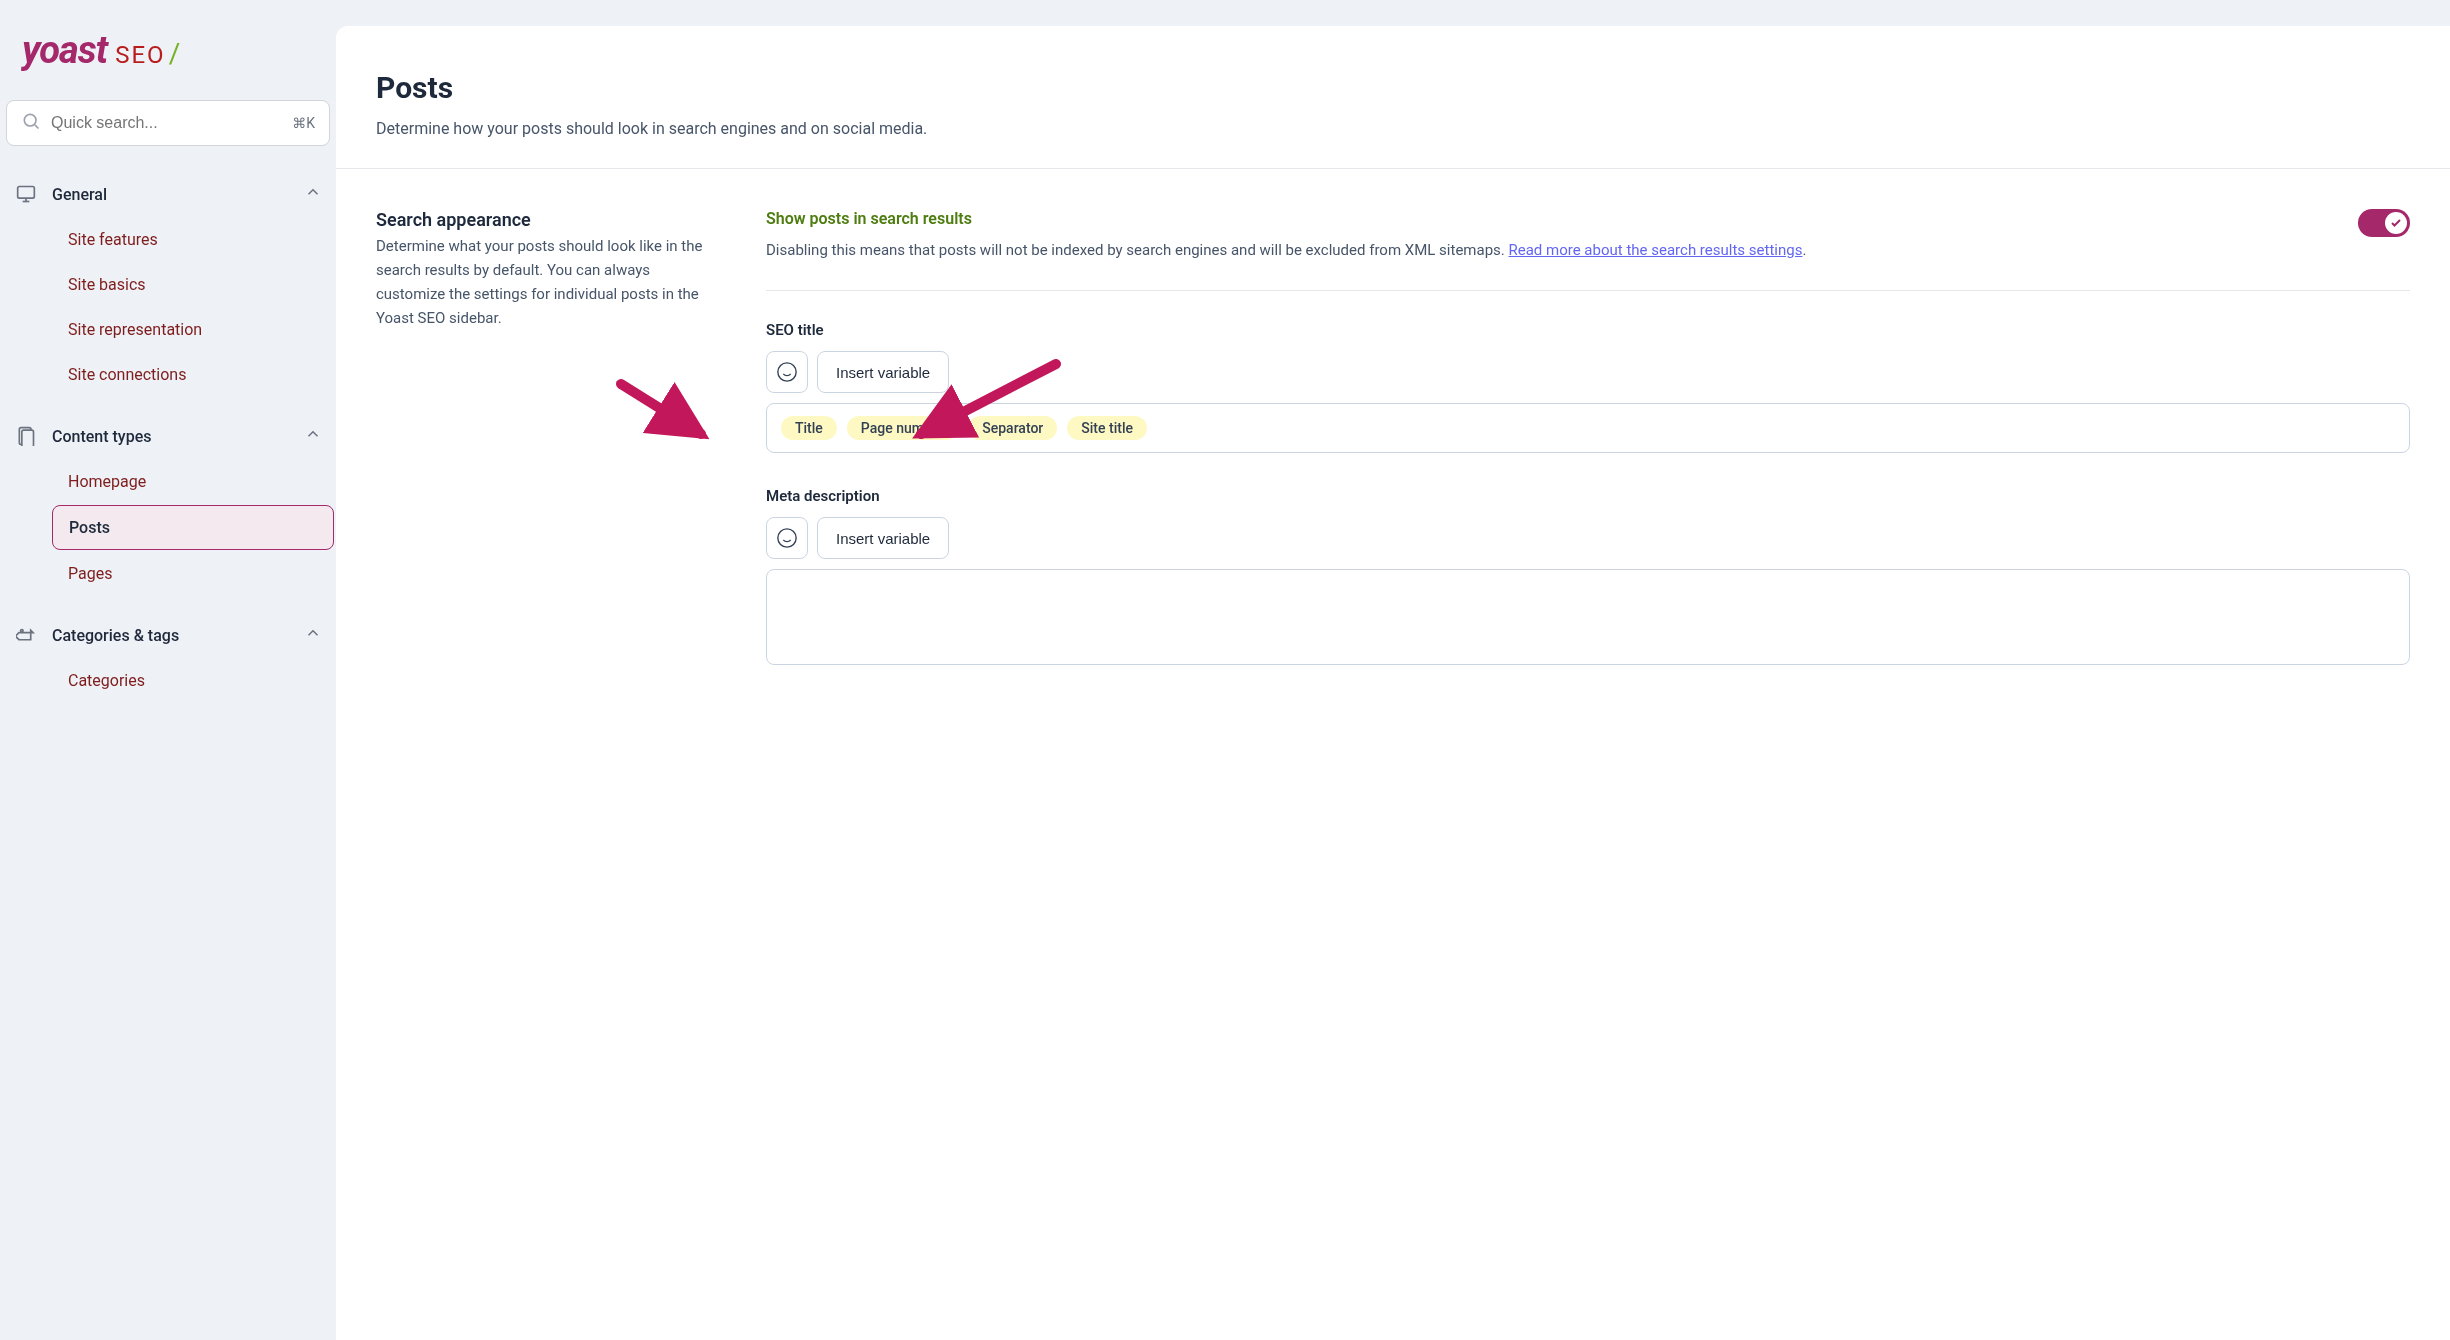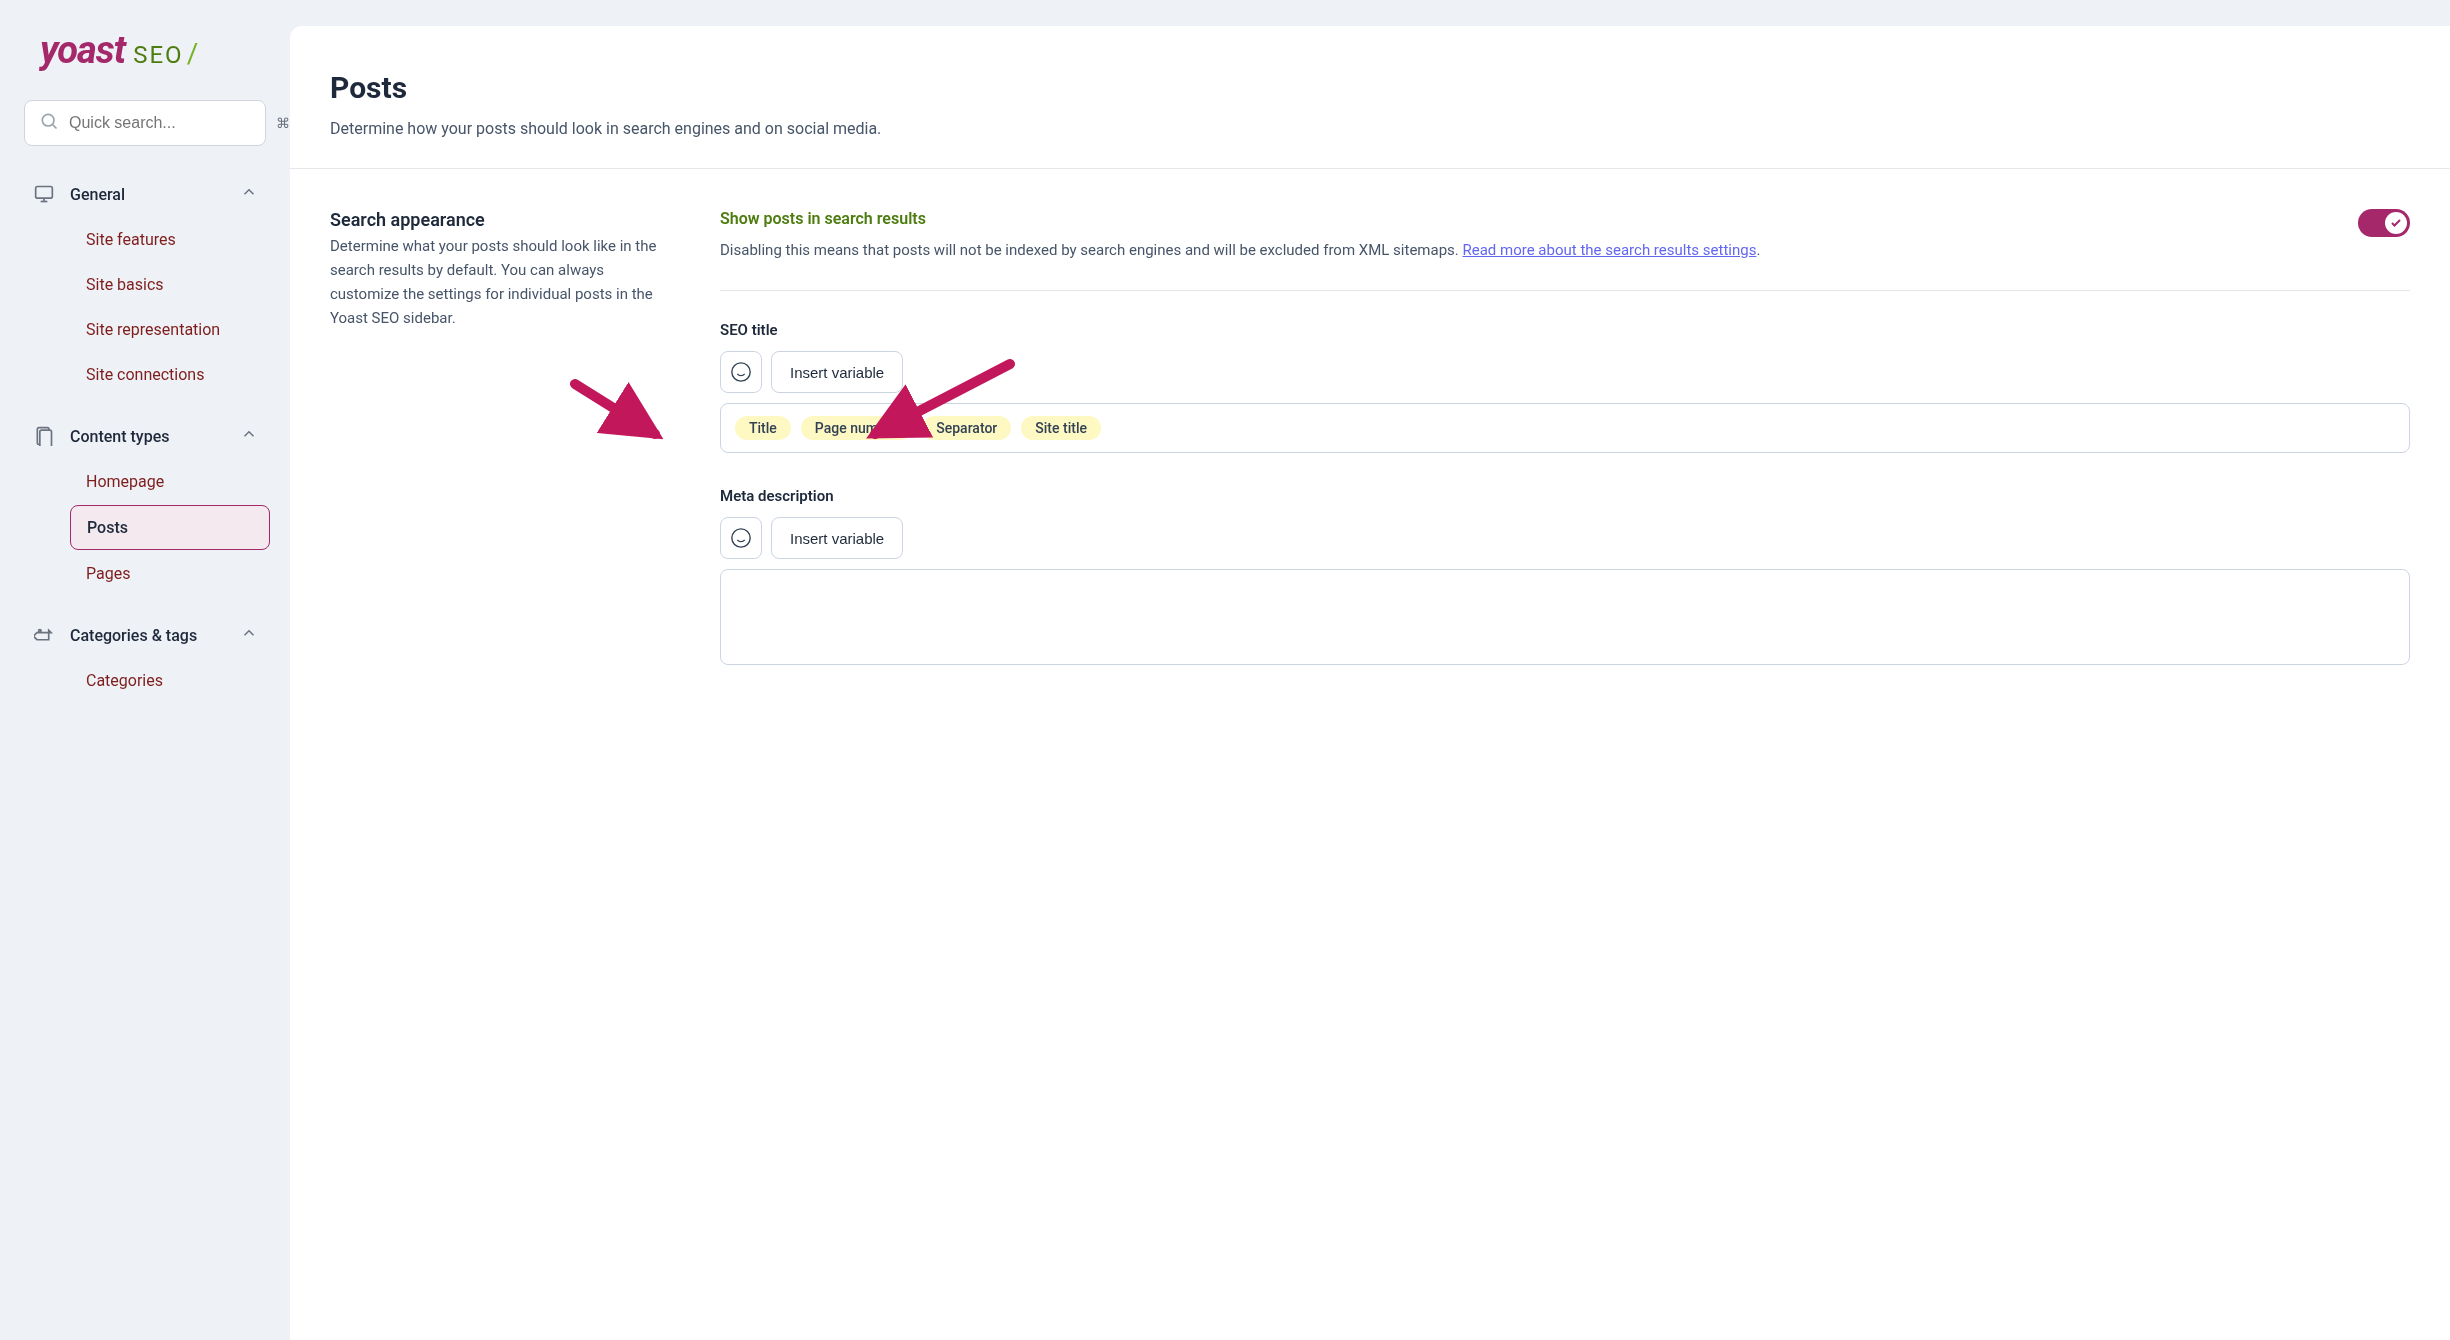--- a/index.html
+++ b/index.html
@@ -4,35 +4,35 @@
 <style>
   * { box-sizing: border-box; margin: 0; padding: 0; }
   body {
     font-family: -apple-system, BlinkMacSystemFont, "Segoe UI", Roboto, sans-serif;
     background: #eef1f5;
     color: #1e293b;
     font-size: 16px;
   }
   .app { display: flex; min-height: 100vh; }
   .sidebar {
-    width: 290px;
-    padding: 28px 20px;
+    width: 336px;
+    padding: 28px 2px;
     flex-shrink: 0;
   }
   .logo { display: flex; align-items: baseline; margin-bottom: 28px; padding-left: 20px;}
   .logo-yoast {
     font-size: 38px;
     font-weight: 700;
     color: #a4286a;
     letter-spacing: -1px;
     font-style: italic;
   }
   .logo-seo {
     font-size: 24px;
-    color: #4d7c0f;
+    color: #b91c1c;
     letter-spacing: 2px;
     margin-left: 8px;
     font-weight: 400;
   }
   .logo-slash { color: #77b227; font-size: 28px; margin-left: 3px; font-weight: 400;}
   .search-box {
     display: flex;
     align-items: center;
     background: #fff;
     border: 1px solid #d1d5db;

